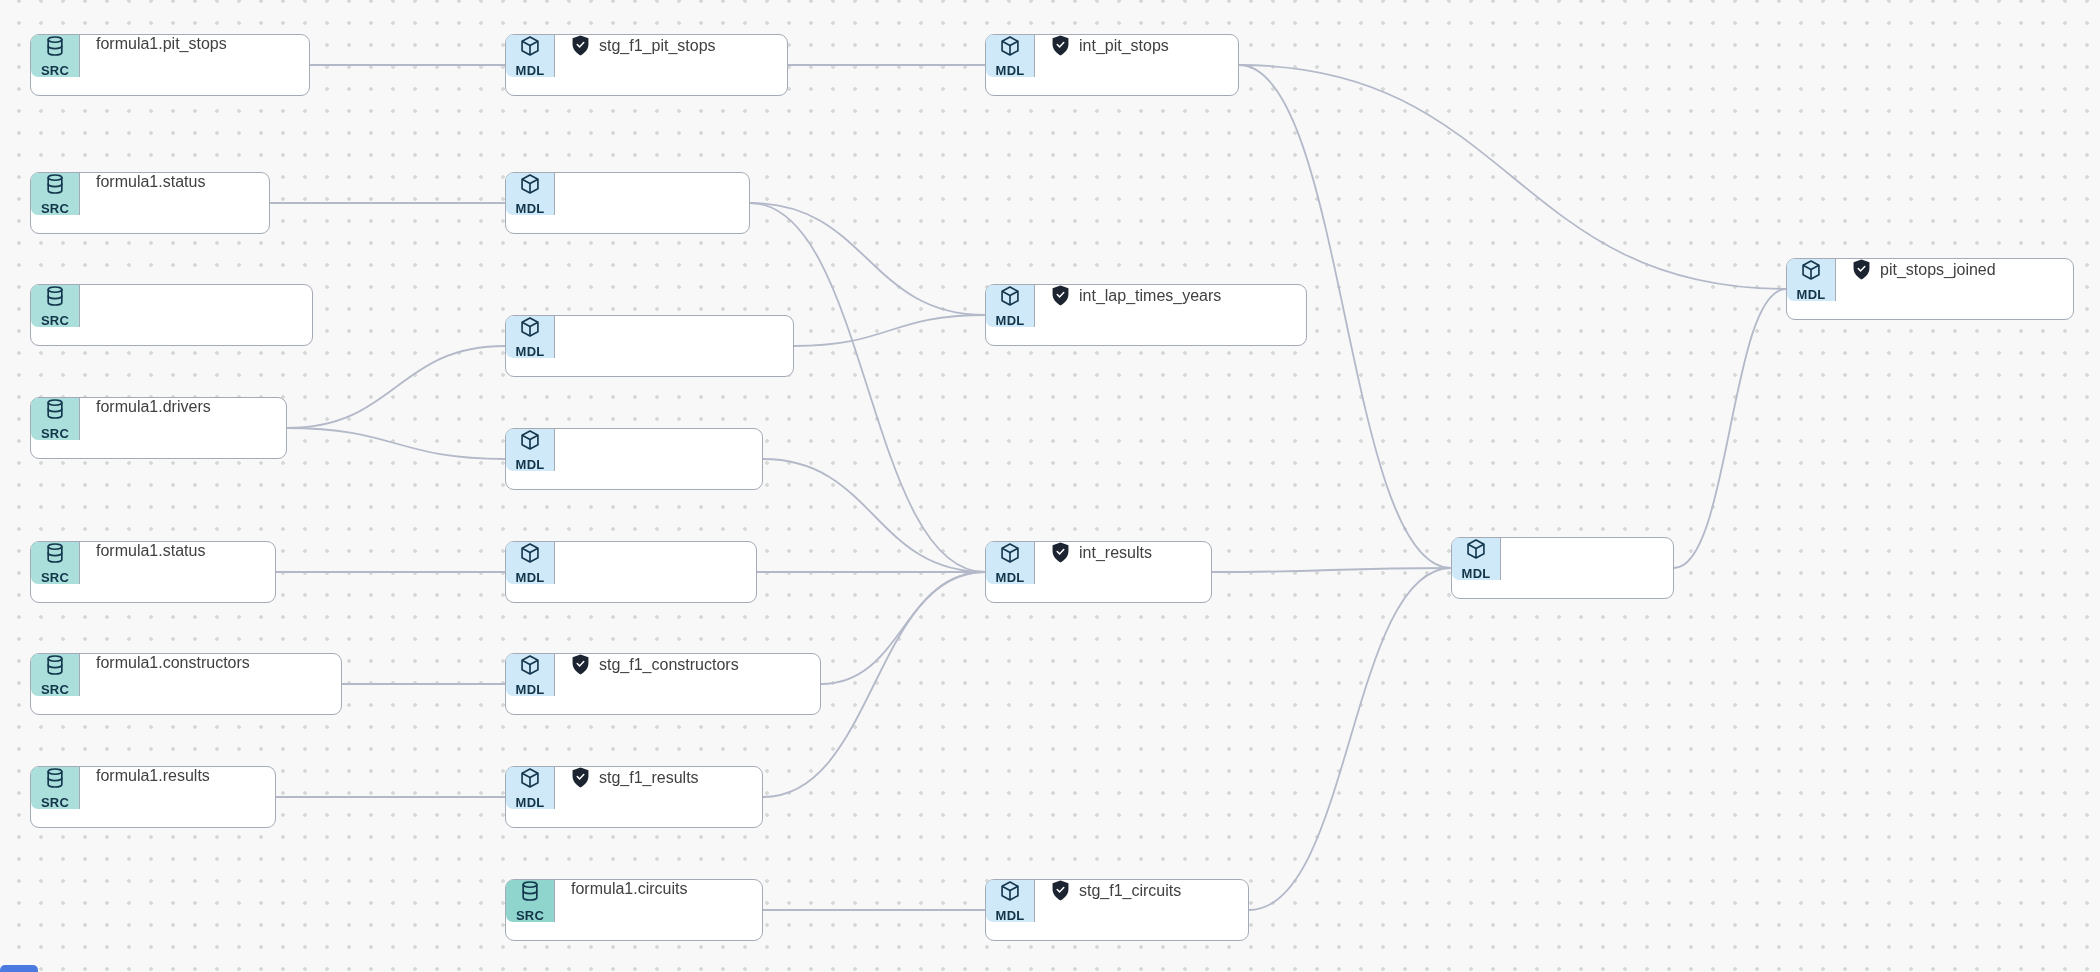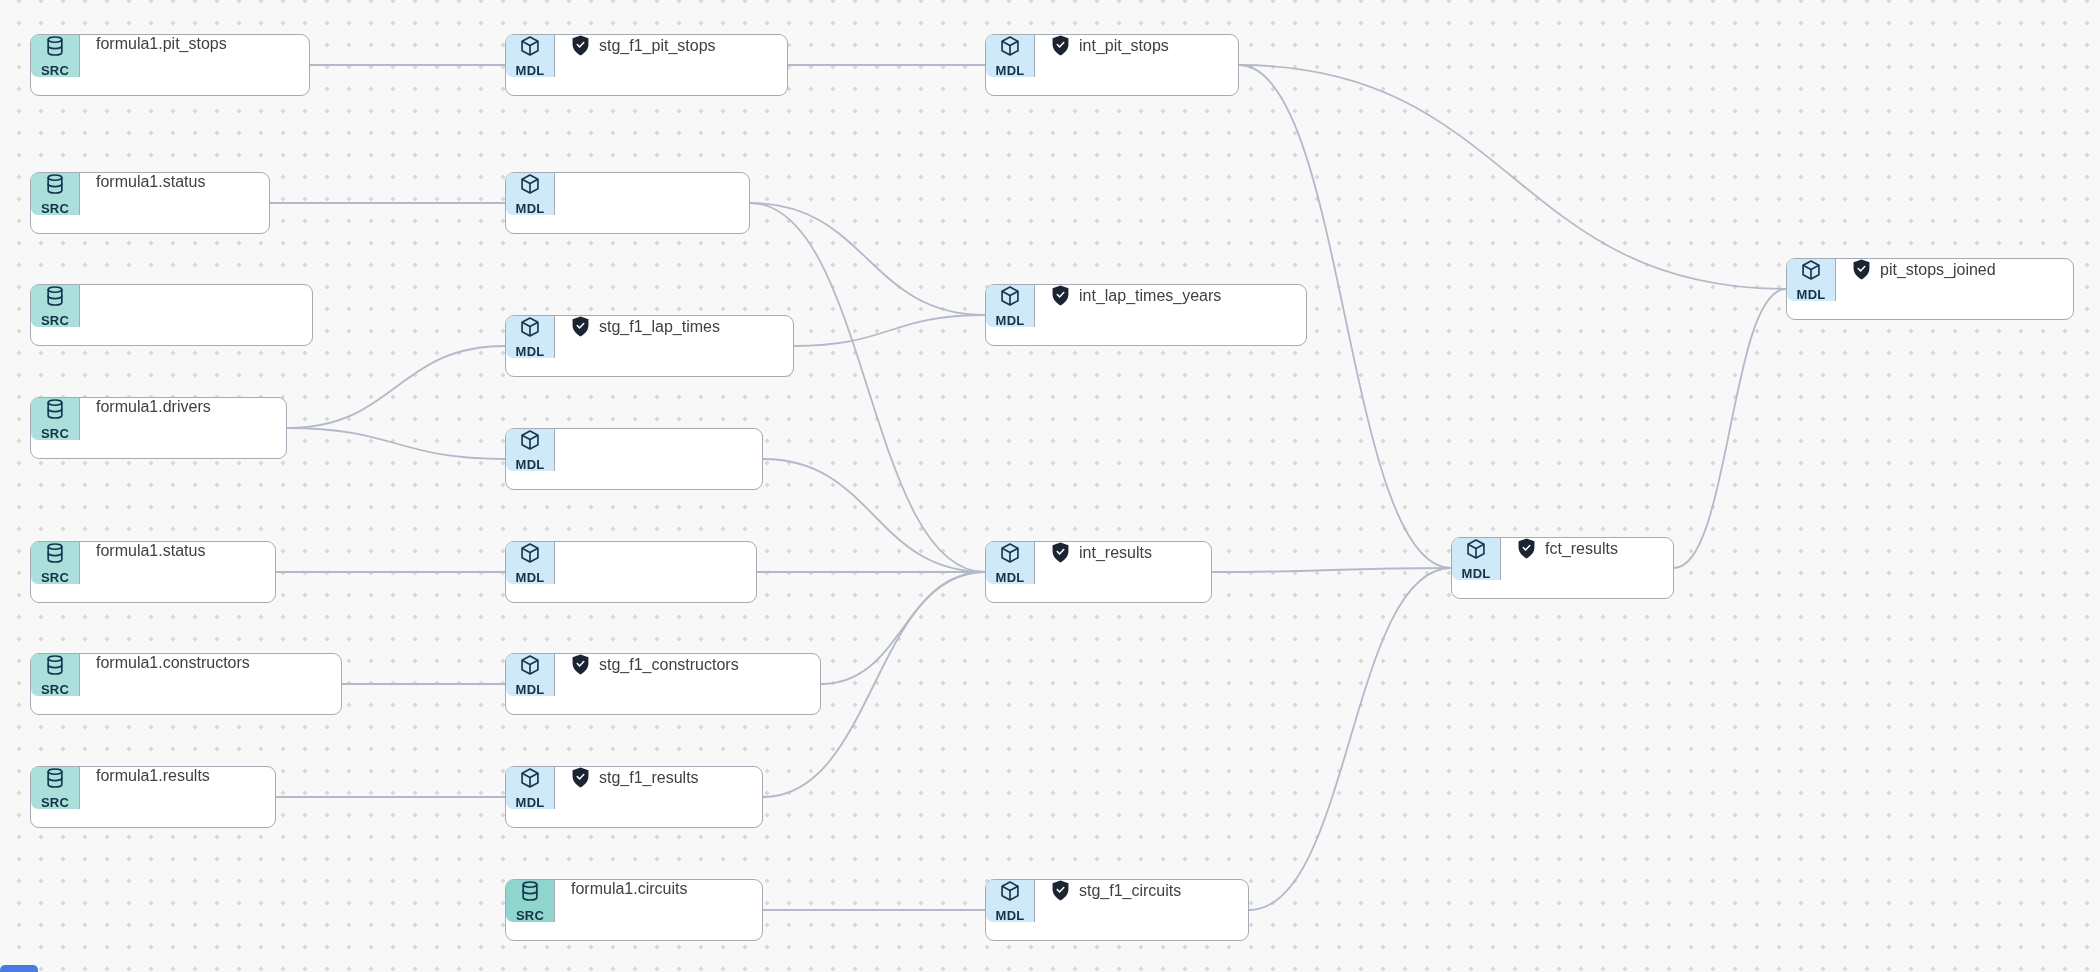--- a/index.html
+++ b/index.html
@@ -208,29 +208,20 @@
       </div>
       <div class="node" style="left: 505px; top: 315px; width: 289px;">
         <div class="icon-section" style="background: rgb(207, 233, 248);">
           <span><svg width="22" height="22" viewBox="0 0 20 20" fill="none" stroke="#14374e" stroke-width="1.5" stroke-linejoin="round">
               <path d="M10 1.8l7.2 3.9v8.6L10 18.2l-7.2-3.9V5.7z"></path>
               <path d="M2.8 5.7L10 9.6l7.2-3.9"></path>
               <path d="M10 9.6v8.6"></path>
             </svg></span>
           <span class="badge-text">MDL</span>
         </div>
-        <div class="label-section">
-          <span class="shield-wrap">
-            <svg width="19" height="21" viewBox="0 0 16 18">
-              <path d="M8 .5l6.8 2.3v5c0 4.5-2.9 7.7-6.8 9.7C4.1 15.5 1.2 12.3 1.2 7.8v-5z" fill="#1b2430"></path>
-              <path d="M5.2 8.2l2 2 3.6-3.8" stroke="#ffffff" stroke-width="1.3" fill="none" stroke-linecap="round"></path>
-            </svg>
-          </span>
-          <span class="node-label">stg_f1_lap_times</span>
-        </div>
       </div>
       <div class="node" style="left: 30px; top: 397px; width: 257px;">
         <div class="icon-section" style="background: rgb(171, 223, 219);">
           <span><svg width="22" height="22" viewBox="0 0 20 20" fill="none" stroke="#14374e" stroke-width="1.5" stroke-linecap="round">
               <ellipse cx="10" cy="4.2" rx="6.2" ry="2.4"></ellipse>
               <path d="M3.8 4.2v11.6c0 1.33 2.78 2.4 6.2 2.4s6.2-1.07 6.2-2.4V4.2"></path>
               <path d="M3.8 10c0 1.33 2.78 2.4 6.2 2.4s6.2-1.07 6.2-2.4"></path>
             </svg></span>
           <span class="badge-text">SRC</span>
         </div>
@@ -387,29 +378,20 @@
         </div>
       </div>
       <div class="node" style="left: 1451px; top: 537px; width: 223px;">
         <div class="icon-section" style="background: rgb(207, 233, 248);">
           <span><svg width="22" height="22" viewBox="0 0 20 20" fill="none" stroke="#14374e" stroke-width="1.5" stroke-linejoin="round">
               <path d="M10 1.8l7.2 3.9v8.6L10 18.2l-7.2-3.9V5.7z"></path>
               <path d="M2.8 5.7L10 9.6l7.2-3.9"></path>
               <path d="M10 9.6v8.6"></path>
             </svg></span>
           <span class="badge-text">MDL</span>
-        </div>
-        <div class="label-section">
-          <span class="shield-wrap">
-            <svg width="19" height="21" viewBox="0 0 16 18">
-              <path d="M8 .5l6.8 2.3v5c0 4.5-2.9 7.7-6.8 9.7C4.1 15.5 1.2 12.3 1.2 7.8v-5z" fill="#1b2430"></path>
-              <path d="M5.2 8.2l2 2 3.6-3.8" stroke="#ffffff" stroke-width="1.3" fill="none" stroke-linecap="round"></path>
-            </svg>
-          </span>
-          <span class="node-label">fct_results</span>
         </div>
       </div>
       <div class="node" style="left: 1786px; top: 258px; width: 288px;">
         <div class="icon-section" style="background: rgb(207, 233, 248);">
           <span><svg width="22" height="22" viewBox="0 0 20 20" fill="none" stroke="#14374e" stroke-width="1.5" stroke-linejoin="round">
               <path d="M10 1.8l7.2 3.9v8.6L10 18.2l-7.2-3.9V5.7z"></path>
               <path d="M2.8 5.7L10 9.6l7.2-3.9"></path>
               <path d="M10 9.6v8.6"></path>
             </svg></span>
           <span class="badge-text">MDL</span>

